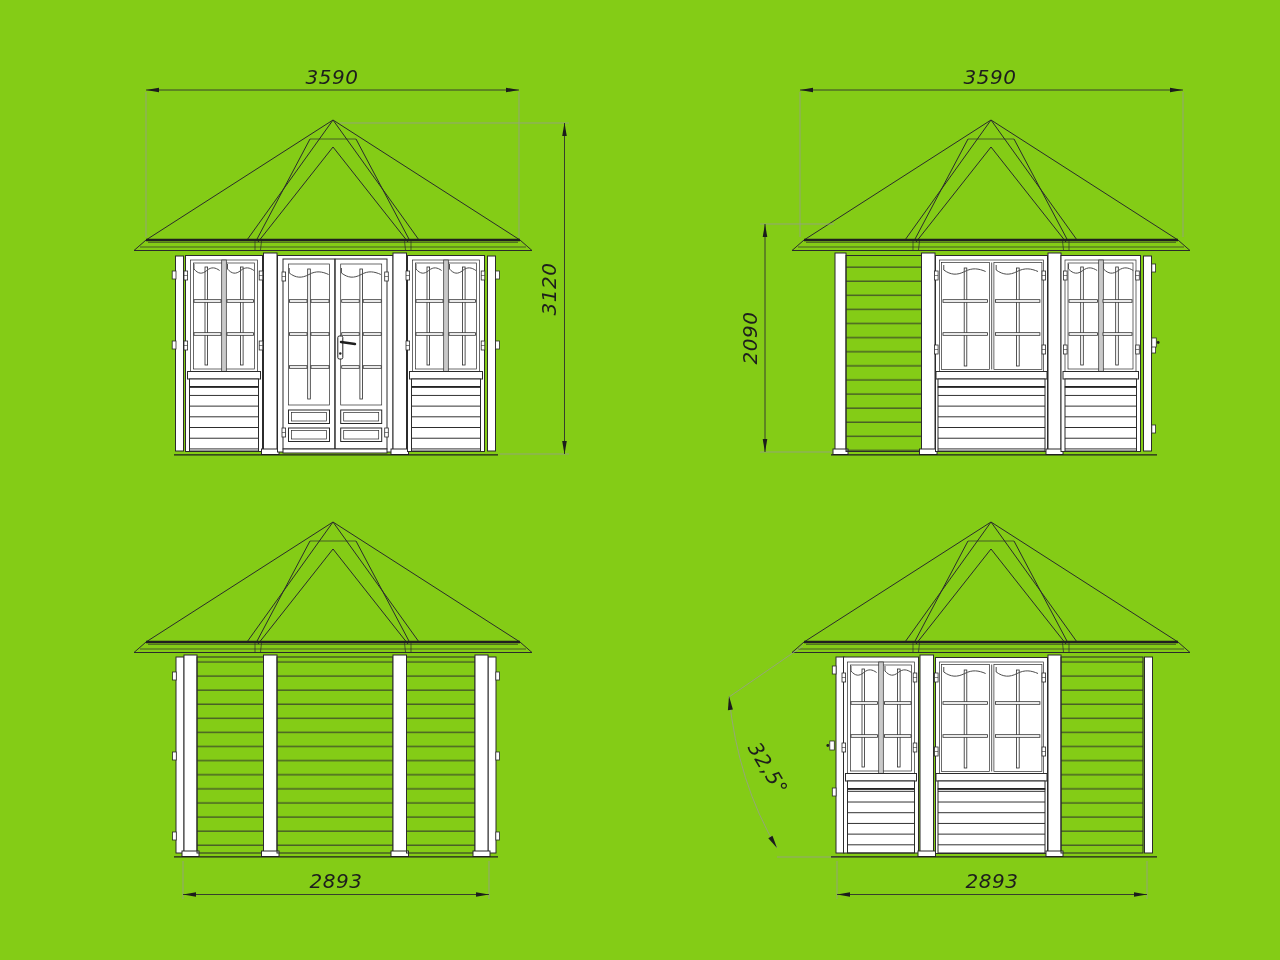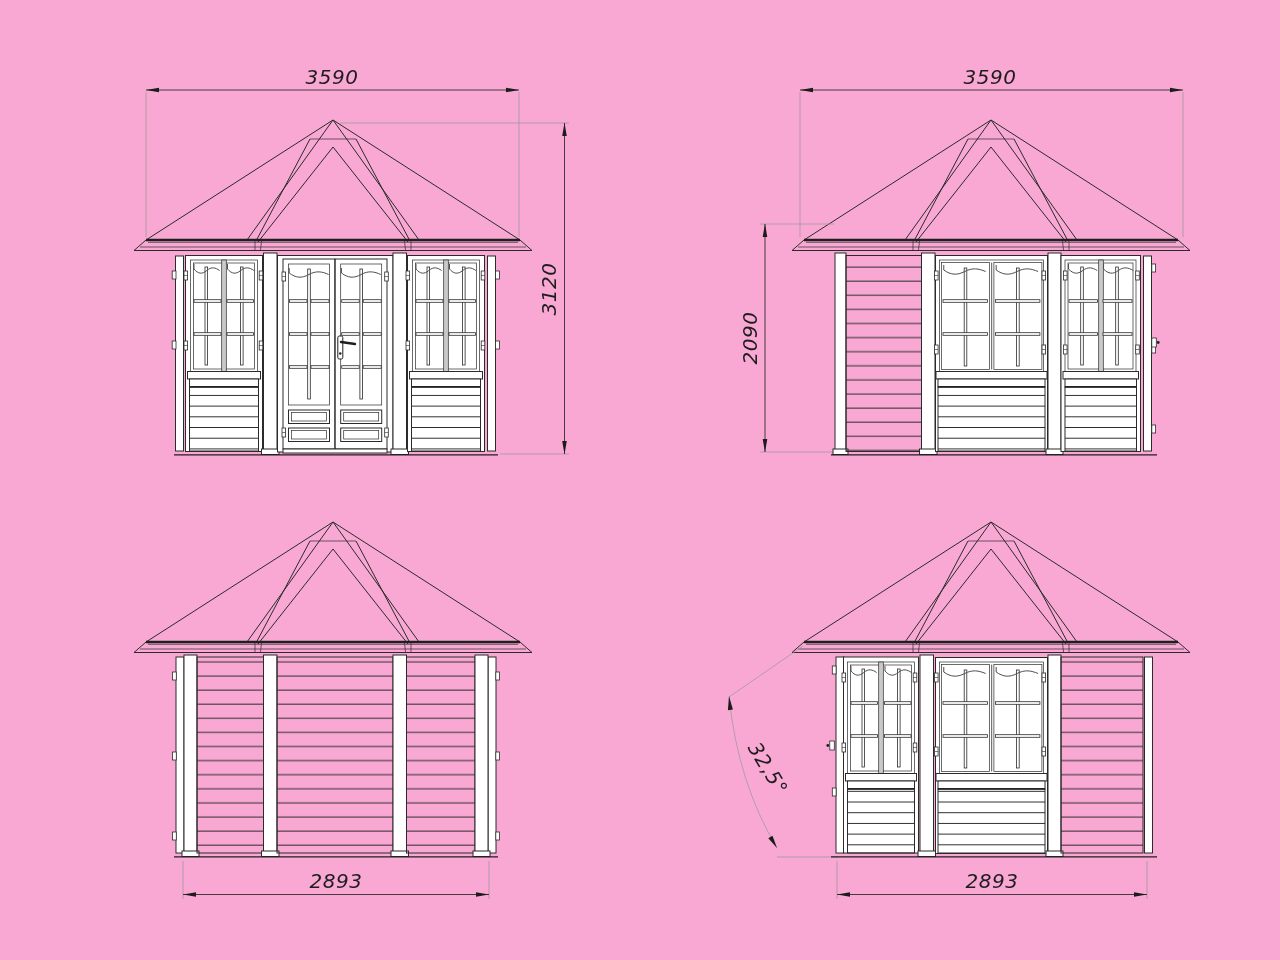--- a/index.html
+++ b/index.html
@@ -1,19 +1,19 @@
 <!DOCTYPE html>
 <html><head>
 <meta charset="utf-8">
 <style>
   html,body{margin:0;padding:0;background:#e8e8e8;}
   .stage{
     position:relative;
     width:1280px;height:960px;
-    background:#f9a8d4;
+    background:#84cc16;
     overflow:hidden;
     font-family:"DejaVu Sans", sans-serif;
   }
   svg{display:block;}
   .dim-text{
     font-family:"DejaVu Sans", sans-serif;
     font-style:italic;
     font-size:20px;
     fill:#1d1d1d;
     letter-spacing:0.5px;

